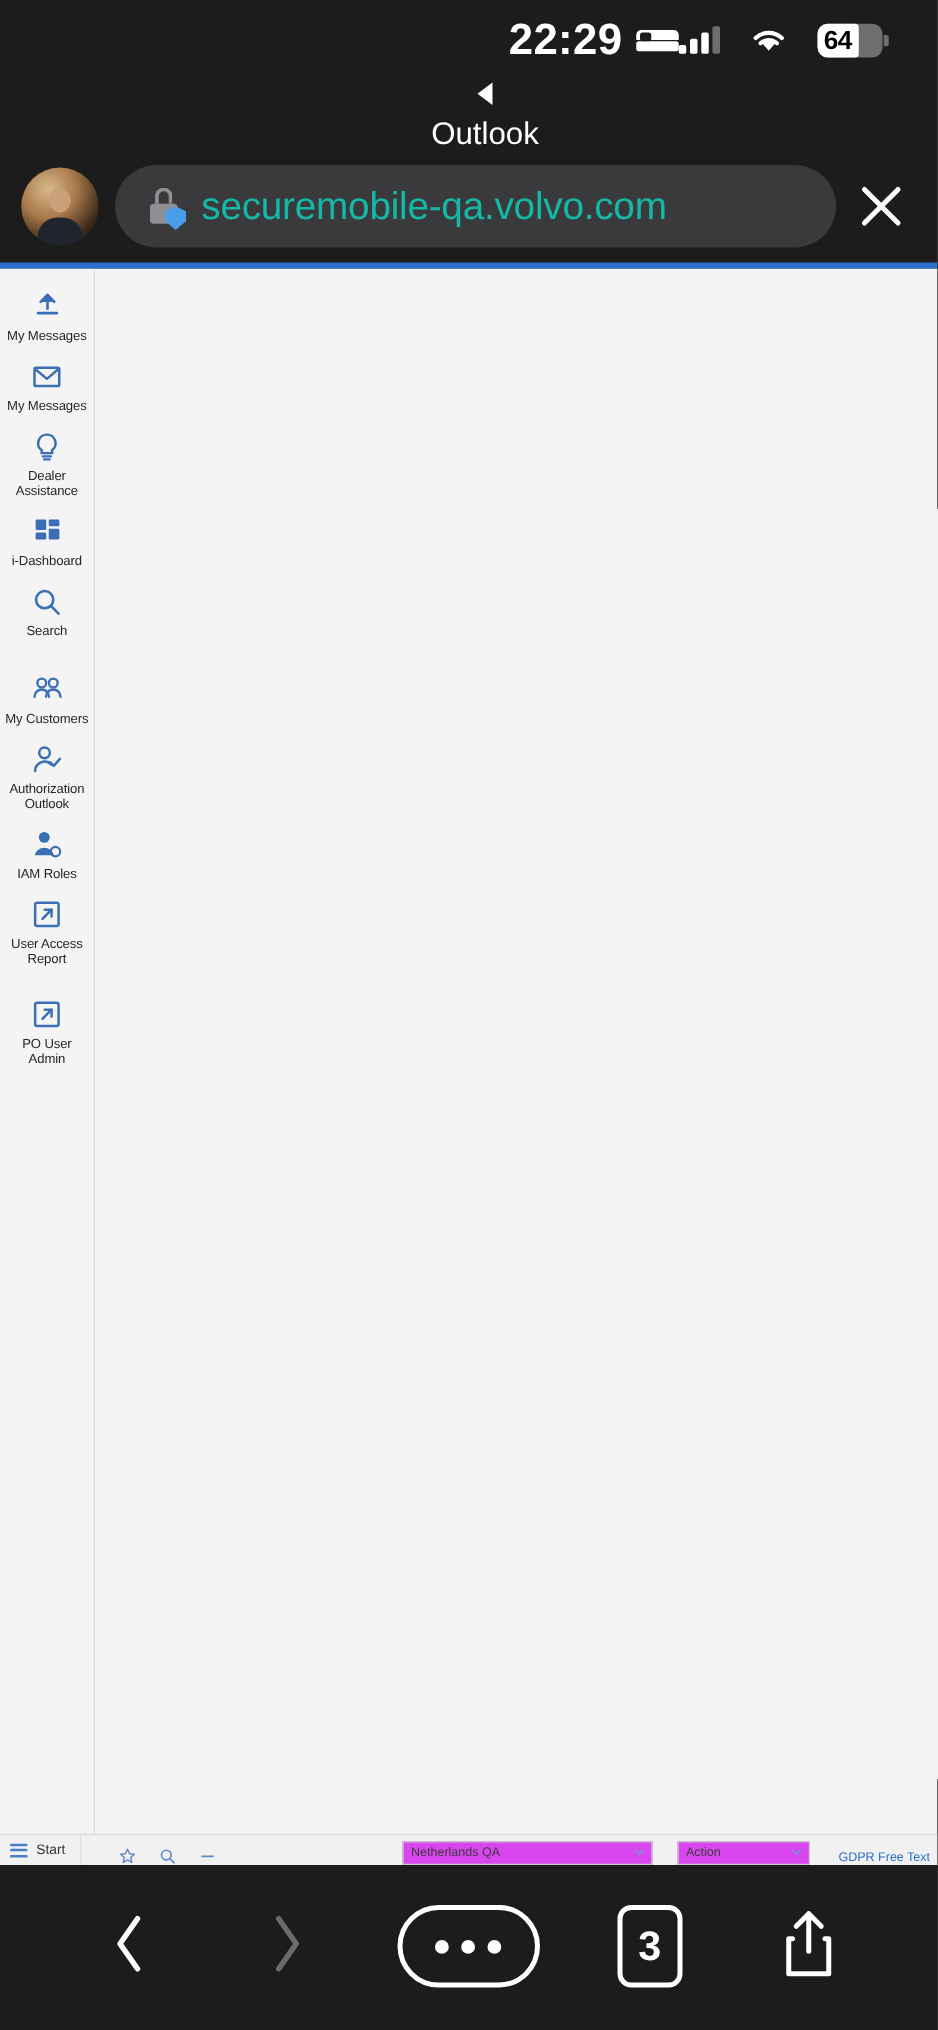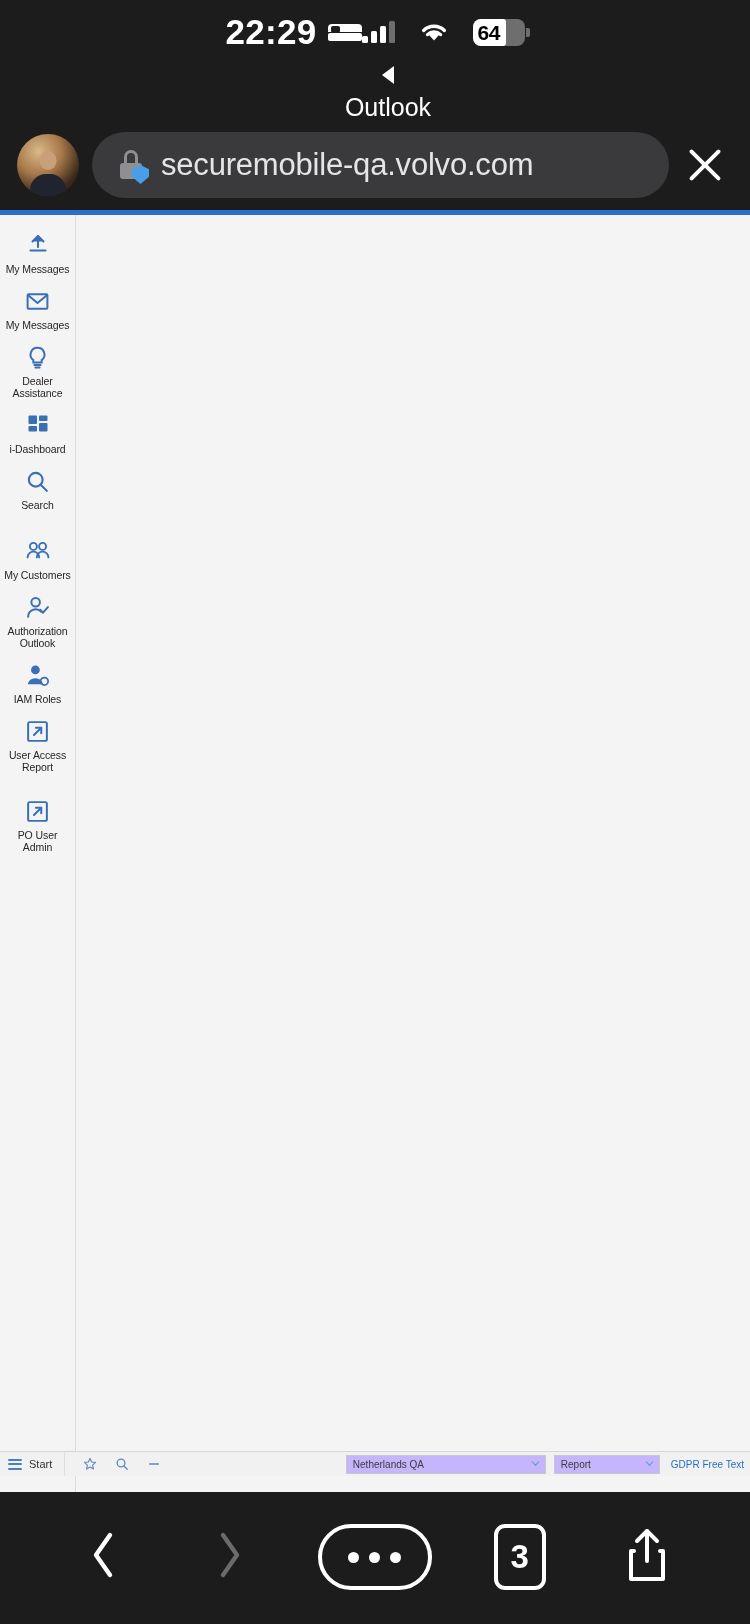--- a/index.html
+++ b/index.html
@@ -7,21 +7,21 @@
     width: 750px; height: 1624px;
     font-family: "Liberation Sans", sans-serif;
     background: #000;
     overflow: hidden;
   }
   .phone { position: relative; width: 750px; height: 1624px; background: #1c1c1c; }
 
   
   .status-bar {
     height: 64px; padding: 0 44px;
-    display: flex; align-items: center; justify-content: center;
+    display: flex; align-items: center; justify-content: flex-end;
     color: #fff;
   }
   .status-left { display: flex; align-items: center; gap: 11px; }
   .clock { font-size: 35px; font-weight: 600; letter-spacing: .3px; }
   .bed-icon { width: 34px; height: 21px; position: relative; }
   .bed-icon .bed-back { position: absolute; left: 0; top: 2px; width: 34px; height: 8px; background: #fff; border-radius: 4px 4px 0 0; }
   .bed-icon .bed-base { position: absolute; left: 0; bottom: 2px; width: 34px; height: 8px; background: #fff; border-radius: 2px; }
   .bed-icon .bed-pillow { position: absolute; left: 3px; top: 4px; width: 9px; height: 7px; background: #1c1c1c; border-radius: 2px; }
   .status-right { display: flex; align-items: center; gap: 24px; }
   .signal { display: flex; align-items: flex-end; gap: 3px; height: 22px; }
@@ -58,21 +58,21 @@
   .avatar .head { position: absolute; left: 50%; top: 27%; width: 17px; height: 19px; background: #caa078; border-radius: 50%; transform: translateX(-50%); }
   .avatar .body { position: absolute; left: 50%; bottom: -4px; width: 36px; height: 26px; background: #20242e; border-radius: 16px 16px 0 0; transform: translateX(-50%); }
   .urlbar {
     flex: 1; height: 66px; background: #3a3a3c; border-radius: 33px;
     display: flex; align-items: center; padding: 0 26px; gap: 16px;
   }
   .lock-wrap { position: relative; width: 27px; height: 32px; flex: 0 0 27px; }
   .lock-body { position: absolute; left: 2px; bottom: 2px; width: 22px; height: 16px; background: #8e8e93; border-radius: 3px; }
   .lock-shackle { position: absolute; left: 6px; top: 1px; width: 14px; height: 13px; border: 3.5px solid #8e8e93; border-bottom: none; border-radius: 8px 8px 0 0; }
   .shield { position: absolute; right: -4px; bottom: -3px; width: 17px; height: 19px; background: #4a9de8; clip-path: polygon(50% 0, 100% 22%, 100% 62%, 50% 100%, 0 62%, 0 22%); }
-  .urltext { color: #e5e5e5; font-size: 31px; letter-spacing: -.2px; white-space: nowrap; overflow: hidden; }
+  .urltext { color: #14b8a6; font-size: 31px; letter-spacing: -.2px; white-space: nowrap; overflow: hidden; }
   .close-x { width: 46px; height: 46px; flex: 0 0 46px; position: relative; }
   .close-x i { position: absolute; left: 2px; top: 21px; width: 42px; height: 4px; background: #fff; border-radius: 2px; }
   .close-x i:first-child { transform: rotate(45deg); }
   .close-x i:last-child { transform: rotate(-45deg); }
 
   
   .progress { height: 5px; background: #2a6fcb; width: 100%; }
   .webview { position: relative; width: 750px; height: 1277px; background: #f4f4f4; overflow: hidden; }
 
   .sidebar {
@@ -85,33 +85,33 @@
     padding: 5px 2px 6px; gap: 3px; cursor: pointer;
   }
   .nav-icon { width: 30px; height: 30px; display: flex; align-items: center; justify-content: center; color: #3a6fb5; }
   .nav-label {
     font-size: 10.5px; line-height: 12px; color: #262626;
     text-align: center; max-width: 70px; letter-spacing: -.1px;
   }
 
   
   .page-footer {
-    position: absolute; left: 0; right: 0; bottom: 16px; height: 25px;
+    position: absolute; left: 0; right: 0; bottom: 0; height: 25px;
     background: #f1f1f1; border-top: 1px solid #d6d6d6;
-    display: flex; align-items: center; gap: 4px;
+    display: flex; align-items: flex-end; gap: 16px;
   }
   .pf-start { display: flex; align-items: center; gap: 7px; padding: 0 12px 0 8px; height: 100%; border-right: 1px solid #dedede; }
   .burger { display: flex; flex-direction: column; gap: 2.5px; }
   .burger i { width: 14px; height: 2px; background: #4a7fc1; border-radius: 1px; display: block; }
   .pf-start-label { font-size: 11px; color: #333; }
   .pf-icons { display: flex; align-items: center; gap: 18px; padding-left: 14px; }
   .pf-ico { color: #5b89c7; display: flex; align-items: center; }
   .pf-spacer { flex: 1; }
   .pf-select {
-    height: 19px; background: #c4b5fd; border: 1px solid #c8c8c8;
+    height: 19px; background: #d946ef; border: 1px solid #c8c8c8;
     display: flex; align-items: center; padding: 0 4px 0 6px;
     font-size: 10px; color: #3c3c3c; gap: 4px;
   }
   .pf-select .sel-text { flex: 1; white-space: nowrap; overflow: hidden; }
   .pf-select .chev { color: #6d9bd6; }
   .sel-country { width: 200px; }
   .sel-lang { width: 106px; margin-left: 4px; }
   .pf-link { font-size: 10px; color: #2a6fc9; padding: 0 6px 0 7px; white-space: nowrap; }
 
   
@@ -348,21 +348,21 @@
       <div class="pf-spacer"></div>
       <div class="pf-select sel-country">
         <span class="sel-text">Netherlands QA</span>
         <span class="chev">
           <svg viewBox="0 0 12 12" width="11" height="11" fill="none" stroke="#6d9bd6" stroke-width="1.3" stroke-linecap="round">
               <path d="M2.5 4.3 L6 8 L9.5 4.3"></path>
             </svg>
         </span>
       </div>
       <div class="pf-select sel-lang">
-        <span class="sel-text">Report</span>
+        <span class="sel-text">Action</span>
         <span class="chev">
           <svg viewBox="0 0 12 12" width="11" height="11" fill="none" stroke="#6d9bd6" stroke-width="1.3" stroke-linecap="round">
               <path d="M2.5 4.3 L6 8 L9.5 4.3"></path>
             </svg>
         </span>
       </div>
       <span class="pf-link">GDPR Free Text</span>
     </div>
 
   </div>

